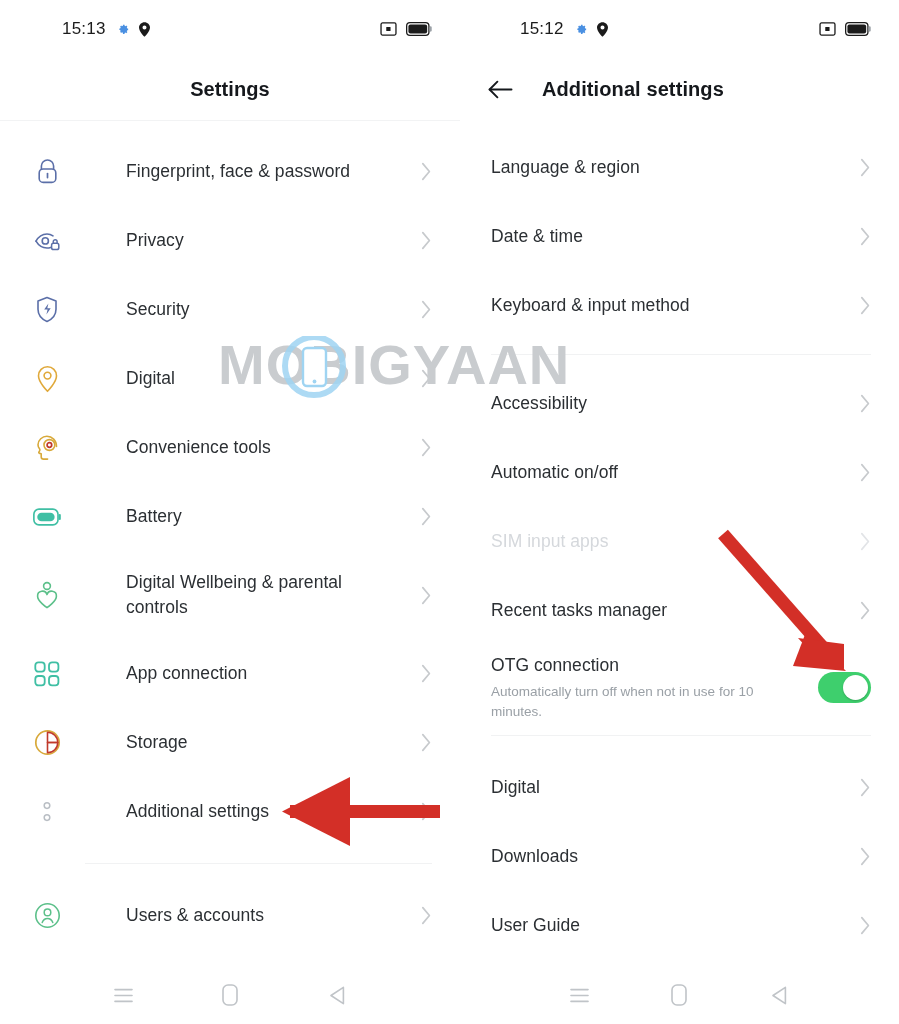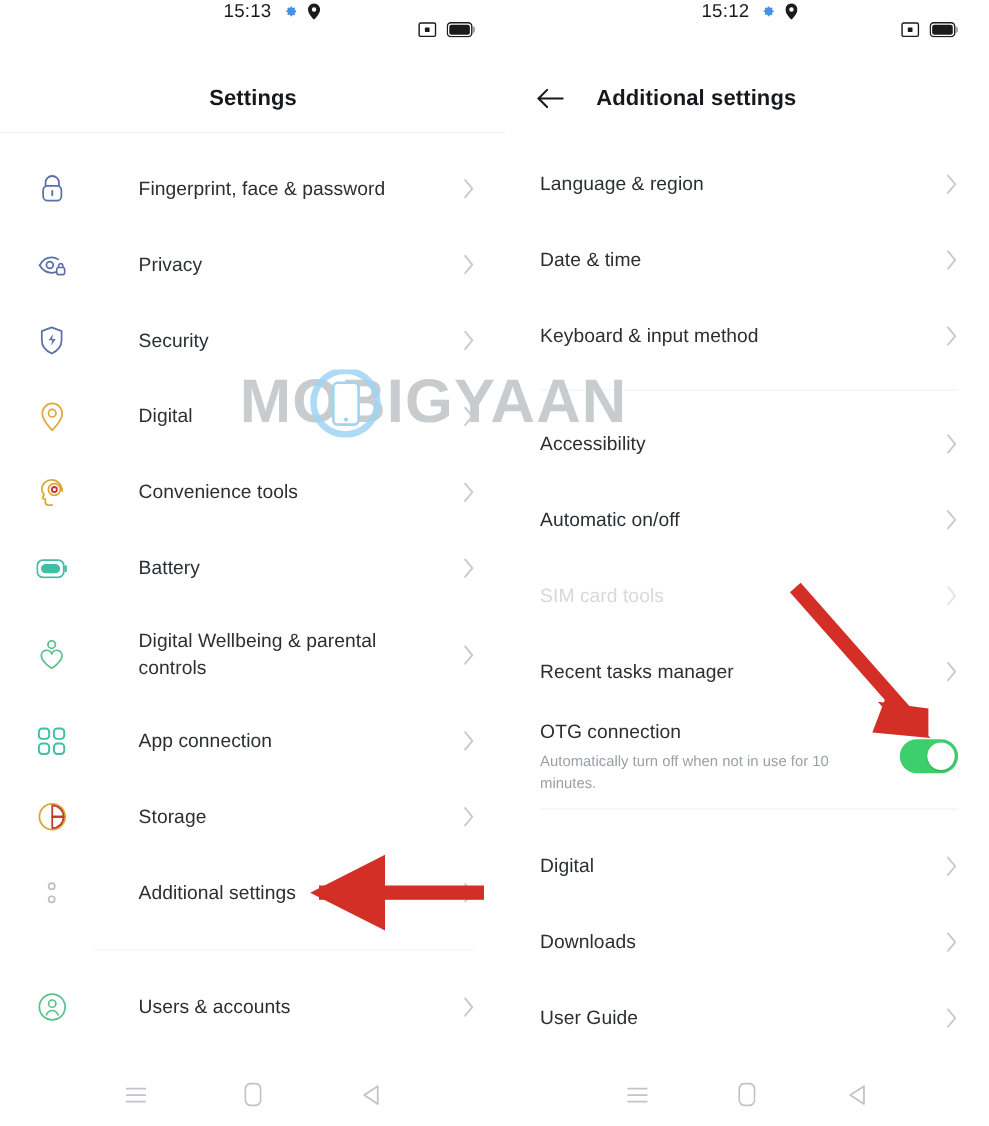--- a/index.html
+++ b/index.html
@@ -25,29 +25,28 @@
   .panel-left  { width: 460px; }
   .panel-right { width: 439px; }
 
   
   .statusbar {
     height: 58px;
     display: flex;
     align-items: center;
     padding: 0 28px 0 0;
     position: relative;
-    flex-direction: column;
   }
   .sb-left {
     display: flex;
     align-items: center;
     gap: 9px;
     margin-left: 62px;
   }
-  .panel-right .sb-left { margin-left: 32px; }
+  .panel-right .sb-left { margin-left: 60px; }
   .sb-time {
     font-size: 17px;
     font-weight: 500;
     color: #1b1b1b;
     letter-spacing: 0.2px;
   }
   .sb-right {
     margin-left: auto;
     display: flex;
     align-items: center;
@@ -502,21 +501,21 @@
             <path d="M1.8 1.6L8.4 9.5 1.8 17.4"></path>
           </svg>
       </div>
       <div class="row">
         <span class="row-body"><span class="row-label">Automatic on/off</span></span>
         <svg class="chev" viewBox="0 0 11 19">
             <path d="M1.8 1.6L8.4 9.5 1.8 17.4"></path>
           </svg>
       </div>
       <div class="row disabled">
-        <span class="row-body"><span class="row-label">SIM card tools</span></span>
+        <span class="row-body"><span class="row-label">SIM input apps</span></span>
         <svg class="chev" viewBox="0 0 11 19">
             <path d="M1.8 1.6L8.4 9.5 1.8 17.4"></path>
           </svg>
       </div>
       <div class="row">
         <span class="row-body"><span class="row-label">Recent tasks manager</span></span>
         <svg class="chev" viewBox="0 0 11 19">
             <path d="M1.8 1.6L8.4 9.5 1.8 17.4"></path>
           </svg>
       </div>

